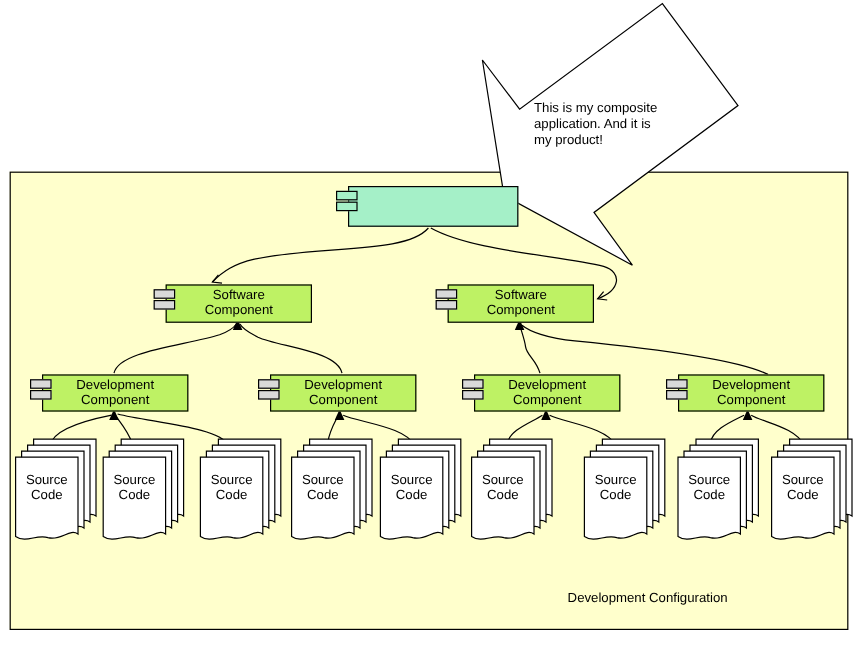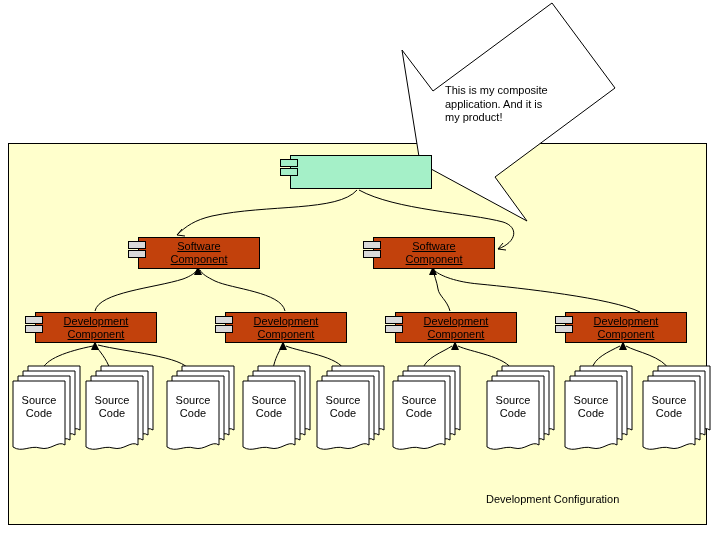--- a/index.html
+++ b/index.html
@@ -10,38 +10,38 @@
   .frame{
     position:absolute;left:8px;top:143px;width:697px;height:380px;
     background:#ffffcc;border:1px solid #000;
   }
   .overlay{position:absolute;left:0;top:0;width:720px;height:540px;}
   .comp-box{
     position:absolute;border:1px solid #000;
     display:flex;align-items:center;justify-content:center;
     text-align:center;font-size:11px;line-height:13px;white-space:pre-line;
   }
-  .c-gray{background:#c2410c;text-decoration:underline;}
+  .c-gray{background:#bef264;}
   .c-mint{background:#a5f0c8;}
   .comp-icon{position:absolute;left:-11px;top:3px;width:18px;height:19px;}
   .comp-icon i{position:absolute;left:0;width:16px;height:6px;border:1px solid #000;display:block;}
   .comp-icon i:first-child{top:0;}
   .comp-icon i:last-child{top:9px;}
   .c-gray .comp-icon i{background:#d9d9d9;}
   .c-mint .comp-icon i{background:#a5f0c8;}
   .doc-label{
     position:absolute;width:48px;text-align:center;font-size:11px;line-height:13px;
     white-space:pre-line;
   }
   .callout-text{
     position:absolute;left:445px;top:84px;width:130px;
     font-size:11px;line-height:13.5px;white-space:pre-line;
   }
   .frame-label{
-    position:absolute;left:473px;top:493px;font-size:11px;margin-left:13px;
+    position:absolute;left:473px;top:493px;font-size:11px;
   }
 </style>
 </head>
 <body>
 
 <div class="canvas">
 
   <div class="frame"></div>
 
   <svg class="overlay" viewBox="0 0 720 540">

